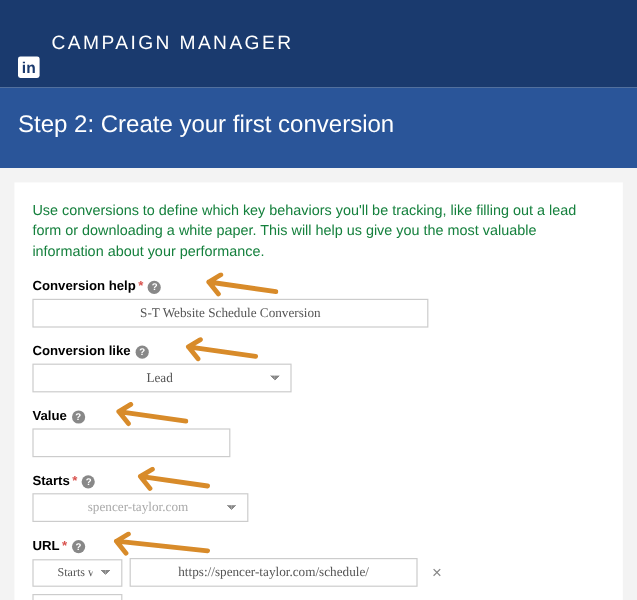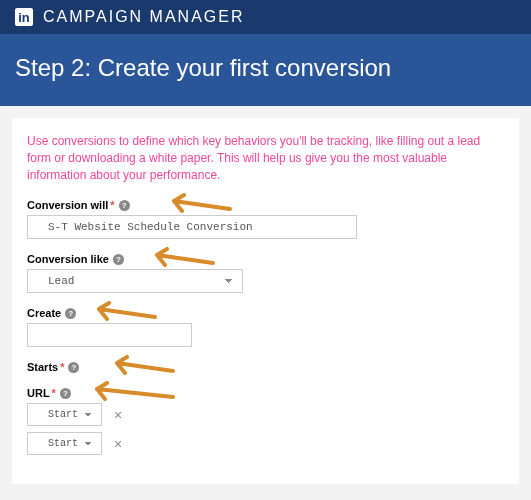--- a/index.html
+++ b/index.html
@@ -1,28 +1,28 @@
 <!DOCTYPE html>
 <html><head>
 <meta charset="utf-8">
 <style>
 * { box-sizing: border-box; margin: 0; padding: 0; }
 body { font-family: -apple-system, BlinkMacSystemFont, "Segoe UI", Arial, sans-serif; background: #f3f3f3; width: 531px; }
 .header-bar { background: #1a3a6e; padding: 8px 15px; display: flex; align-items: center; }
-.logo { width: 18px; height: 18px; background: #fff; color: #1a3a6e; display: flex; align-items: center; justify-content: center; font-weight: bold; font-size: 13px; border-radius: 2px; margin-right: 10px; }
+.logo { width: 18px; height: 18px; background: #fff; color: #1a3a6e; display: flex; align-items: center; justify-content: center; font-weight: bold; font-size: 13px; border-radius: 2px; margin-right: 10px; margin-top: 39px; }
 .header-title { color: #fff; font-size: 16px; letter-spacing: 2px; font-weight: 400; }
 .step-bar { background: #2a5599; padding: 20px 15px 24px; }
-.step-title { color: #fff; font-size: 24px; font-weight: 300; }
+.step-title { color: #fff; font-size: 20px; font-weight: 300; }
 .content { background: #fff; margin: 12px; padding: 15px; position: relative; }
-.intro { font-size: 12px; color: #ec4899; line-height: 1.4; margin-bottom: 16px; }
+.intro { font-size: 12px; color: #15803d; line-height: 1.4; margin-bottom: 16px; }
 .field-label { font-size: 11px; font-weight: bold; color: #000; margin-bottom: 4px; display: flex; align-items: center; }
 .required { color: #d9534f; margin-left: 2px; }
 .help-icon { width: 11px; height: 11px; border-radius: 50%; background: #888; color: #fff; font-size: 8px; display: inline-flex; align-items: center; justify-content: center; margin-left: 4px; }
 .field-group { margin-bottom: 14px; position: relative; }
-input[type="text"], select, .select-like { font-size: 11px; padding: 5px 20px; border: 1px solid #ccc; background: #fff; color: #555; font-family: Liberation Mono, monospace; }
+input[type="text"], select, .select-like { font-size: 11px; padding: 5px 20px; border: 1px solid #ccc; background: #fff; color: #555; font-family: Liberation Serif, serif; text-align: center; }
 .input-name { width: 330px; }
 .select-type { width: 216px; }
 .input-value { width: 165px; background: #f9f9f9; }
 .select-website { width: 180px; color: #aaa; }
 .select-like { appearance: none; background-image: linear-gradient(45deg, transparent 50%, #888 50%), linear-gradient(135deg, #888 50%, transparent 50%); background-position: calc(100% - 13px) center, calc(100% - 9px) center; background-size: 4px 4px, 4px 4px; background-repeat: no-repeat; padding-right: 24px; }
 .url-row { display: flex; align-items: center; margin-bottom: 6px; gap: 6px; }
 .url-select { width: 75px; font-size: 10px; }
 .url-input { width: 240px; }
 .clear-x { color: #888; font-size: 14px; cursor: pointer; padding: 0 6px; }
 .arrow { position: absolute; pointer-events: none; }
@@ -38,21 +38,21 @@
 
 <div class="step-bar">
   <div class="step-title">Step 2: Create your first conversion</div>
 </div>
 
 <div class="content">
   <p class="intro">Use conversions to define which key behaviors you'll be tracking, like filling out a lead form or downloading a white paper. This will help us give you the most valuable information about your performance.</p>
 
   <div class="field-group">
     <div class="field-label">
-      <span>Conversion will</span>
+      <span>Conversion help</span>
         <span class="required">*</span>
       <span class="help-icon">?</span>
     </div>
     <input type="text" class="input-name" value="S-T Website Schedule Conversion" style="">
     <div class="arrow" style="left:135px; top:-6px;">
         <svg width="70" height="22">
           <path d="M68 16 L12 8 M12 8 L22 2 M12 8 L20 18" stroke="#d88b2a" stroke-width="4" fill="none" stroke-linecap="round"></path>
         </svg>
       </div>
   </div>
@@ -65,52 +65,54 @@
     <select class="select-type select-like"><option>Lead</option></select>
     <div class="arrow" style="left:118px; top:-6px;">
         <svg width="70" height="22">
           <path d="M68 16 L12 8 M12 8 L22 2 M12 8 L20 18" stroke="#d88b2a" stroke-width="4" fill="none" stroke-linecap="round"></path>
         </svg>
       </div>
   </div>
 
   <div class="field-group">
     <div class="field-label">
-      <span>Create</span>
+      <span>Value</span>
       <span class="help-icon">?</span>
     </div>
     <input type="text" class="input-value" value="" style="">
     <div class="arrow" style="left:60px; top:-6px;">
         <svg width="70" height="22">
           <path d="M68 16 L12 8 M12 8 L22 2 M12 8 L20 18" stroke="#d88b2a" stroke-width="4" fill="none" stroke-linecap="round"></path>
         </svg>
       </div>
   </div>
 
   <div class="field-group">
     <div class="field-label">
       <span>Starts</span>
         <span class="required">*</span>
       <span class="help-icon">?</span>
     </div>
+    <select class="select-website select-like"><option>spencer-taylor.com</option></select>
     <div class="arrow" style="left:78px; top:-6px;">
         <svg width="70" height="22">
           <path d="M68 16 L12 8 M12 8 L22 2 M12 8 L20 18" stroke="#d88b2a" stroke-width="4" fill="none" stroke-linecap="round"></path>
         </svg>
       </div>
   </div>
 
   <div class="field-group">
     <div class="field-label">
       <span>URL</span>
         <span class="required">*</span>
       <span class="help-icon">?</span>
     </div>
     <div class="url-row">
       <select class="url-select select-like"><option>Starts with</option></select>
+      <input type="text" class="url-input" value="https://spencer-taylor.com/schedule/" style="">
       <span class="clear-x">×</span>
     </div>
     <div class="url-row">
       <select class="url-select select-like"><option>Starts with</option></select>
       <span class="clear-x">×</span>
     </div>
     <div class="arrow" style="left:58px; top:-6px;">
         <svg width="90" height="22">
           <path d="M88 16 L12 8 M12 8 L22 2 M12 8 L20 18" stroke="#d88b2a" stroke-width="4" fill="none" stroke-linecap="round"></path>
         </svg>

